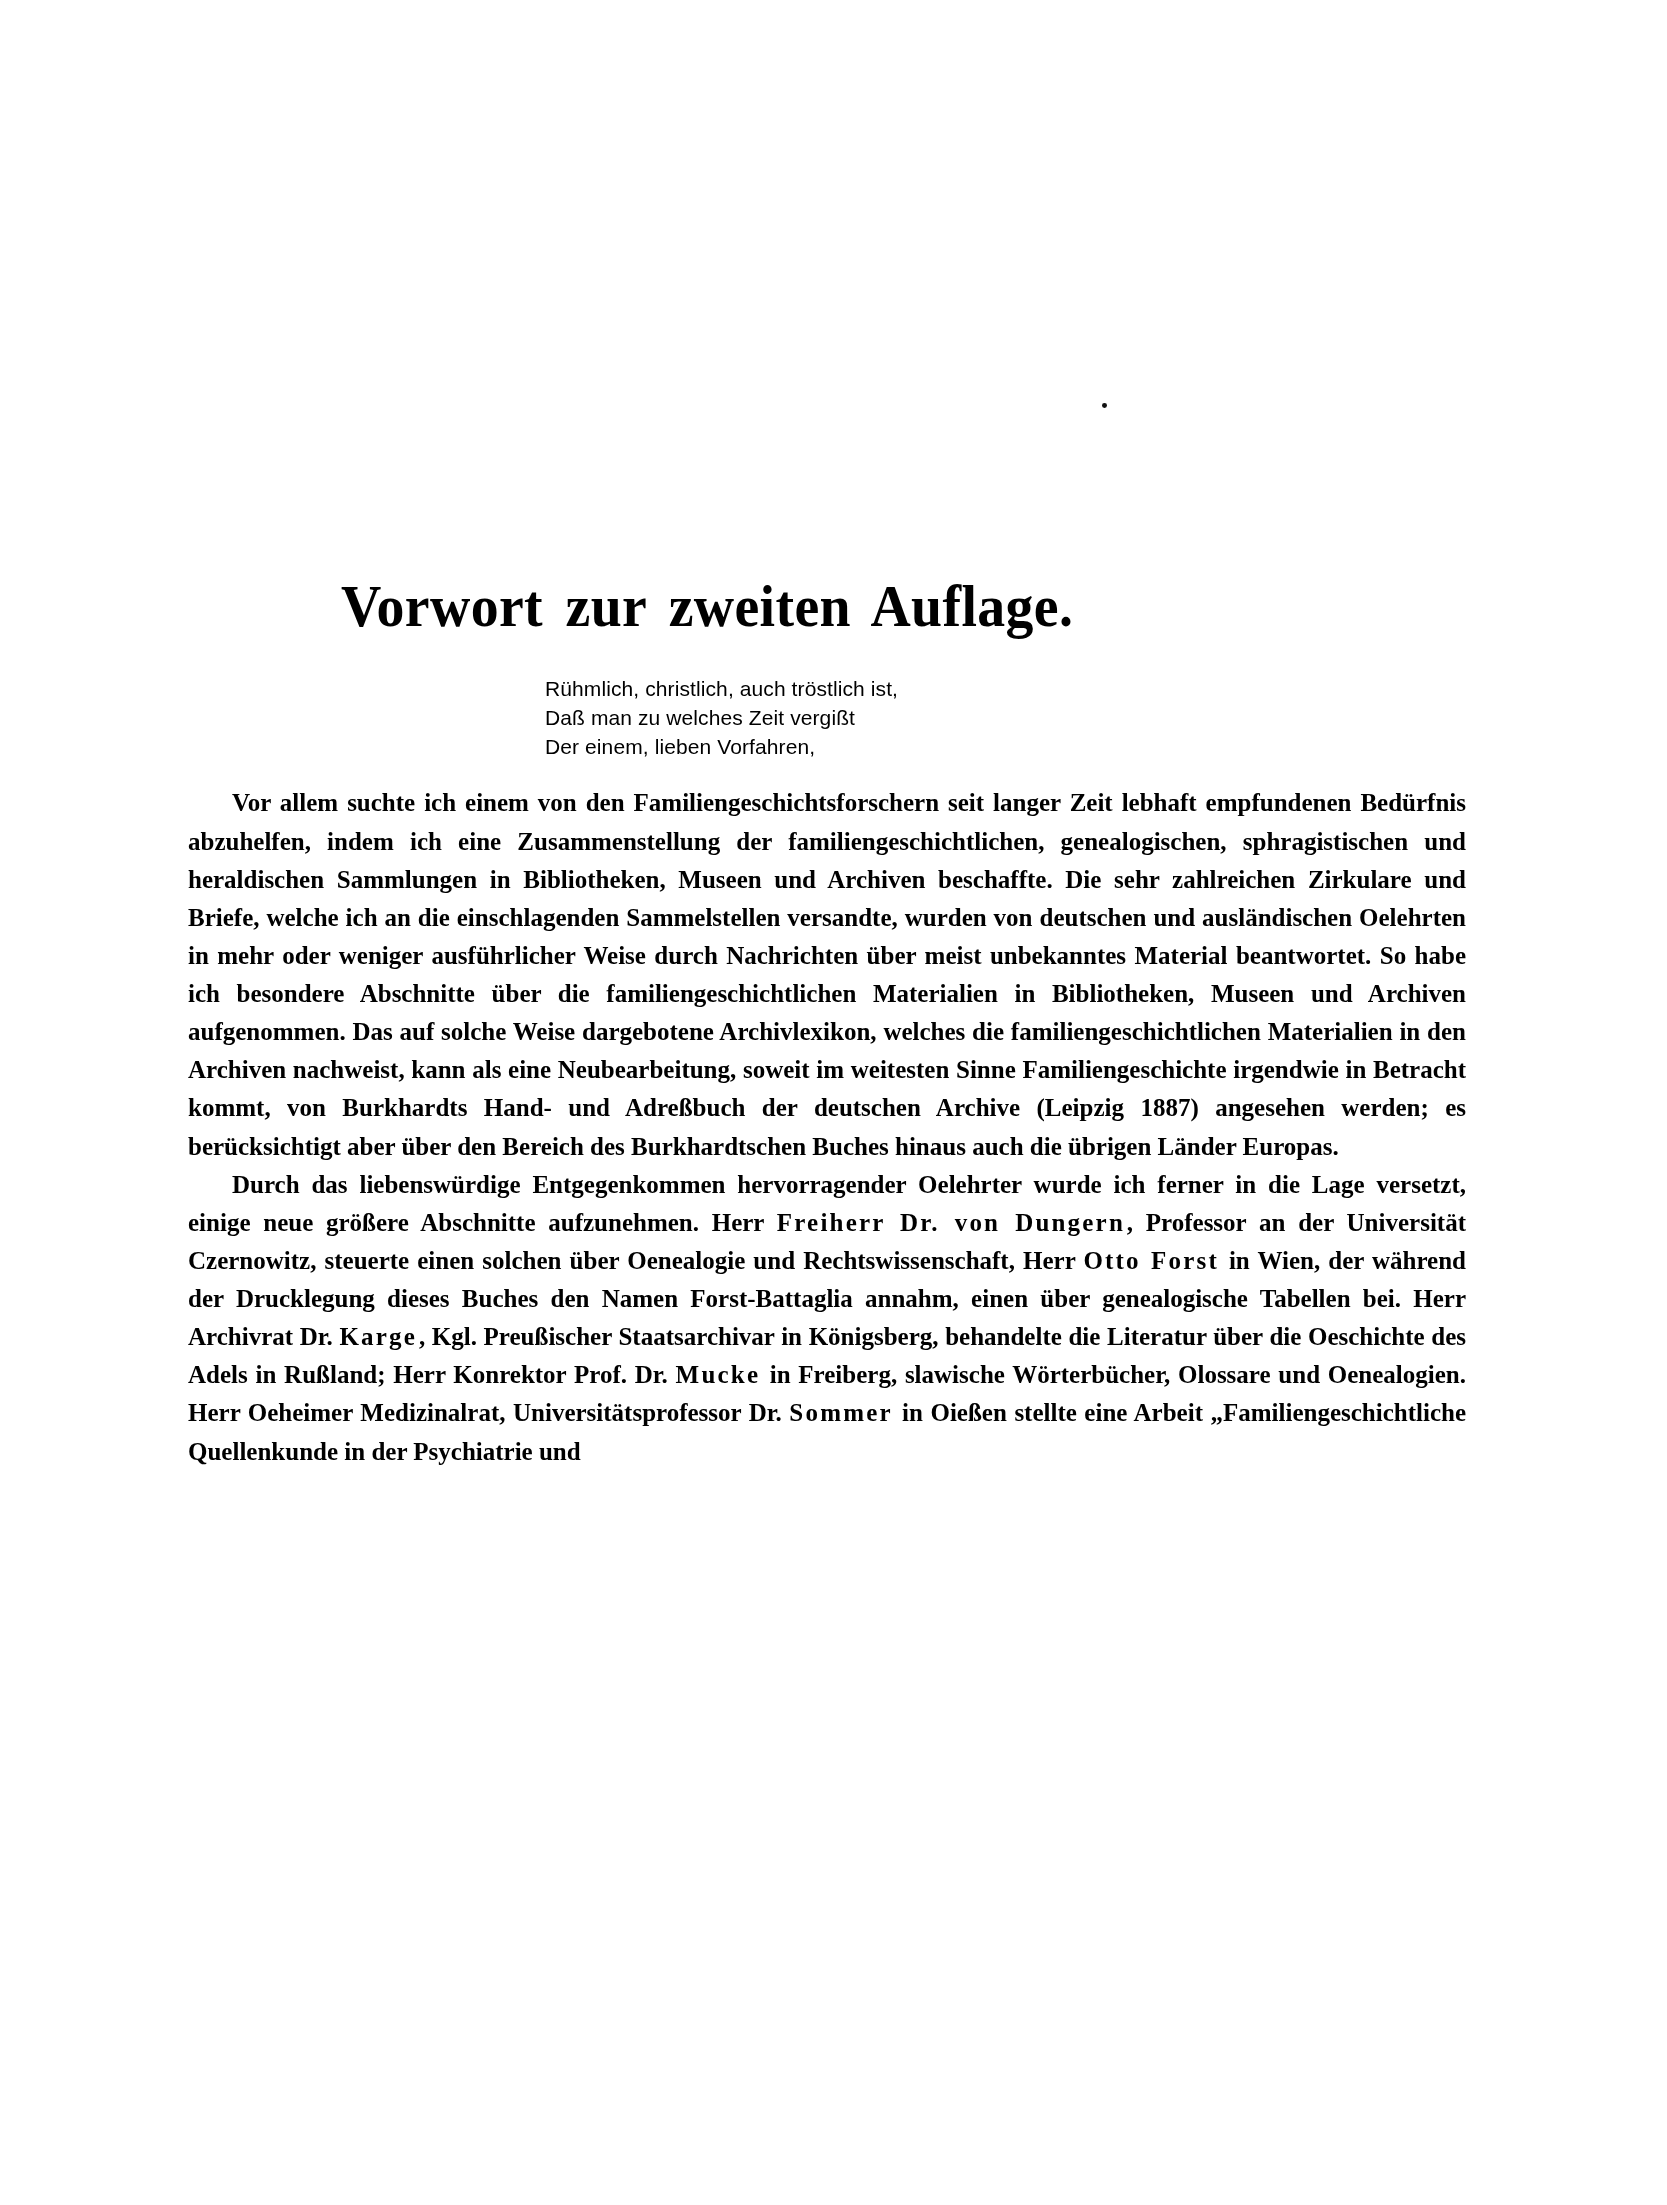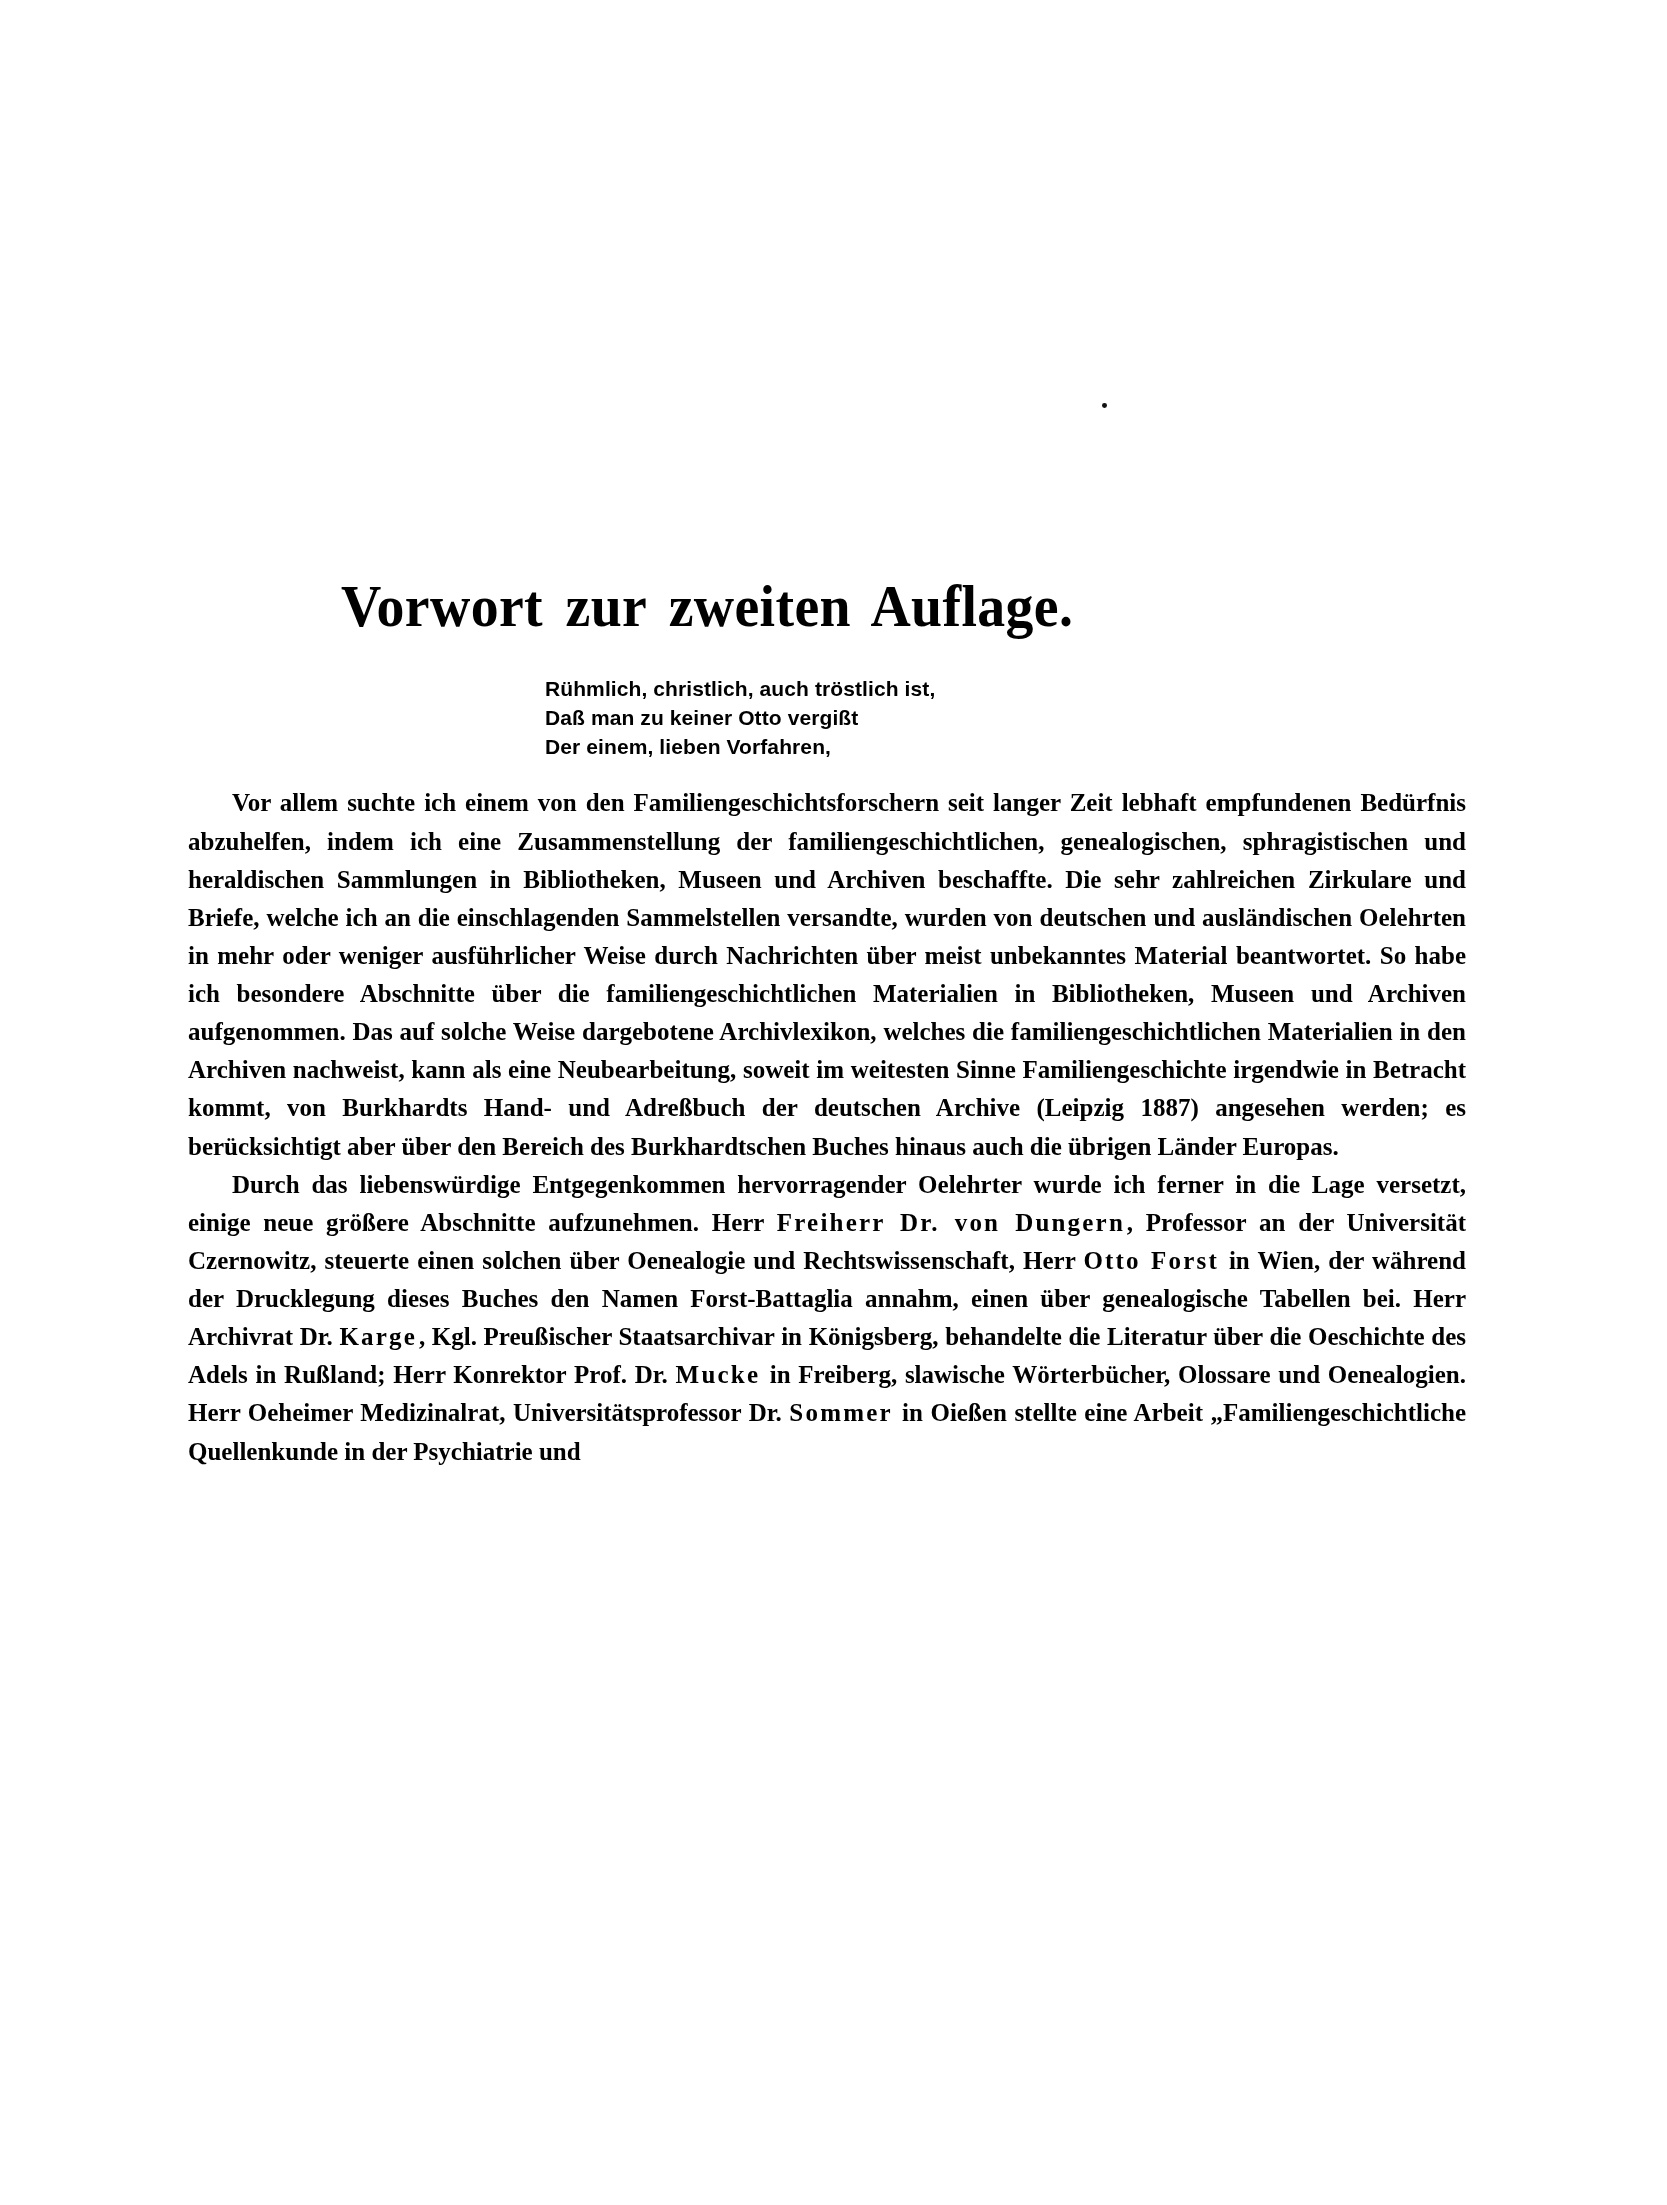--- a/index.html
+++ b/index.html
@@ -50,21 +50,21 @@
     margin: 0 0 0 153px;
     white-space: nowrap;
     transform: scaleX(0.93);
     transform-origin: left center;
   }
 
   
   .epigraph {
     margin: 34px 0 0 357px;
     font-family: "Liberation Sans", "DejaVu Sans", sans-serif;
-    font-weight: 700;
+    font-weight: 400;
     font-size: 21px;
     line-height: 1.385;
     letter-spacing: 0.1px;
     color: #000000;
   }
   .epigraph .vline {
     display: block;
     white-space: nowrap;
   }
 
@@ -99,21 +99,21 @@
 <div class="page">
 
   <div class="speck"></div>
 
   <div class="content">
 
     <h1 class="title">Vorwort zur zweiten Auflage.</h1>
 
     <div class="epigraph">
       <span class="vline">Rühmlich, christlich, auch tröstlich ist,</span>
-      <span class="vline">Daß man zu keiner Otto vergißt</span>
+      <span class="vline">Daß man zu welches Zeit vergißt</span>
       <span class="vline">Der einem, lieben Vorfahren,</span>
     </div>
 
     <div class="body">
 
       <p class="para">Vor allem suchte ich einem von den Familiengeschichtsforschern seit langer Zeit lebhaft empfundenen Bedürfnis abzuhelfen, indem ich eine Zusammenstellung der familiengeschichtlichen, genealogischen, sphragistischen und heraldischen Sammlungen in Bibliotheken, Museen und Archiven beschaffte. Die sehr zahlreichen Zirkulare und Briefe, welche ich an die einschlagenden Sammelstellen versandte, wurden von deutschen und ausländischen Oelehrten in mehr oder weniger ausführlicher Weise durch Nachrichten über meist unbekanntes Material beantwortet. So habe ich besondere Abschnitte über die familiengeschichtlichen Materialien in Bibliotheken, Museen und Archiven aufgenommen. Das auf solche Weise dargebotene Archivlexikon, welches die familiengeschichtlichen Materialien in den Archiven nachweist, kann als eine Neubearbeitung, soweit im weitesten Sinne Familiengeschichte irgendwie in Betracht kommt, von Burkhardts Hand- und Adreßbuch der deutschen Archive (Leipzig 1887) angesehen werden; es berücksichtigt aber über den Bereich des Burkhardtschen Buches hinaus auch die übrigen Länder Europas.</p>
 
       <p class="para">Durch das liebenswürdige Entgegenkommen hervorragender Oelehrter wurde ich ferner in die Lage versetzt, einige neue größere Abschnitte aufzunehmen. Herr <span class="sperr">Freiherr Dr. von Dungern</span>, Professor an der Universität Czernowitz, steuerte einen solchen über Oenealogie und Rechtswissenschaft, Herr <span class="sperr">Otto Forst</span> in Wien, der während der Drucklegung dieses Buches den Namen Forst-Battaglia annahm, einen über genealogische Tabellen bei. Herr Archivrat Dr. <span class="sperr">Karge</span>, Kgl. Preußischer Staatsarchivar in Königsberg, behandelte die Literatur über die Oeschichte des Adels in Rußland; Herr Konrektor Prof. Dr. <span class="sperr">Mucke</span> in Freiberg, slawische Wörterbücher, Olossare und Oenealogien. Herr Oeheimer Medizinalrat, Universitätsprofessor Dr. <span class="sperr">Sommer</span> in Oießen stellte eine Arbeit „Familiengeschichtliche Quellenkunde in der Psychiatrie und</p>
     </div>
 

